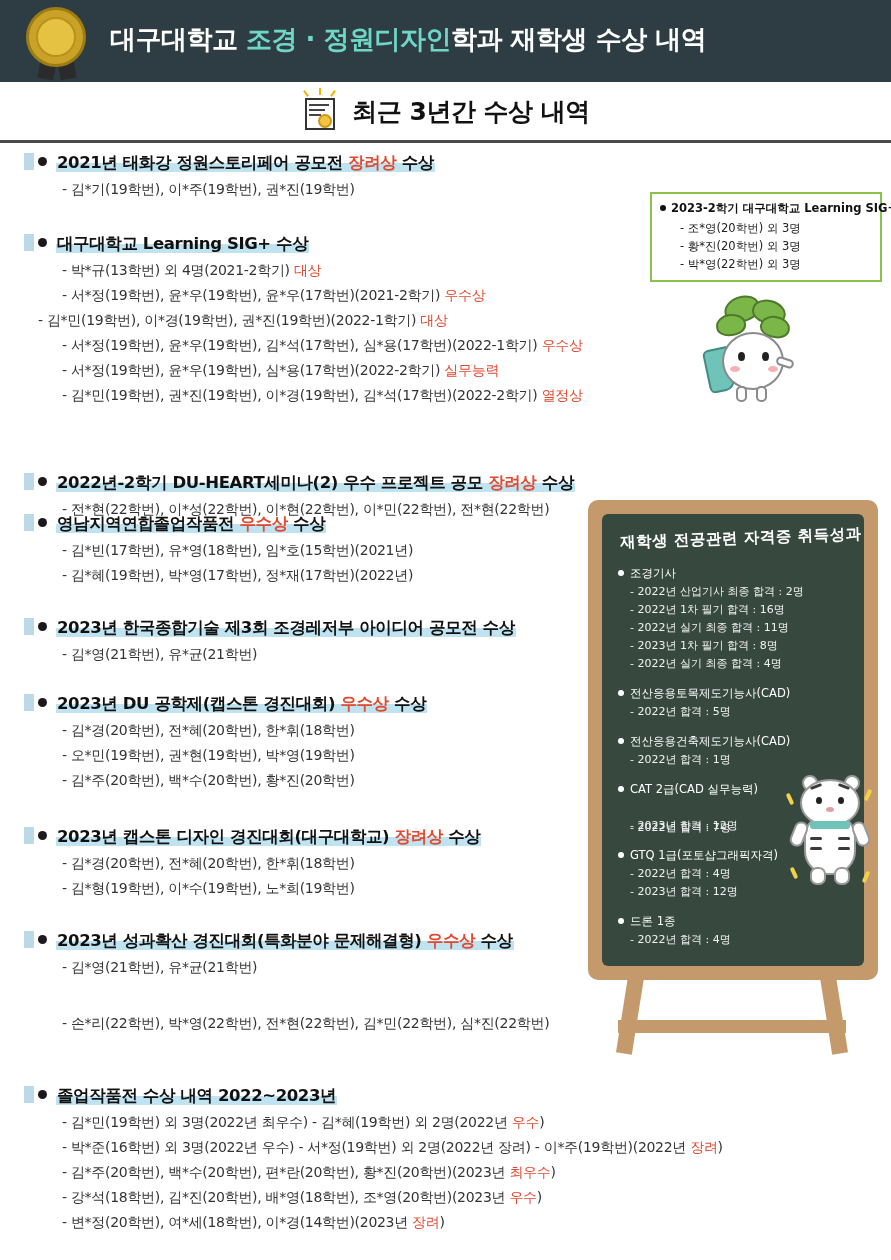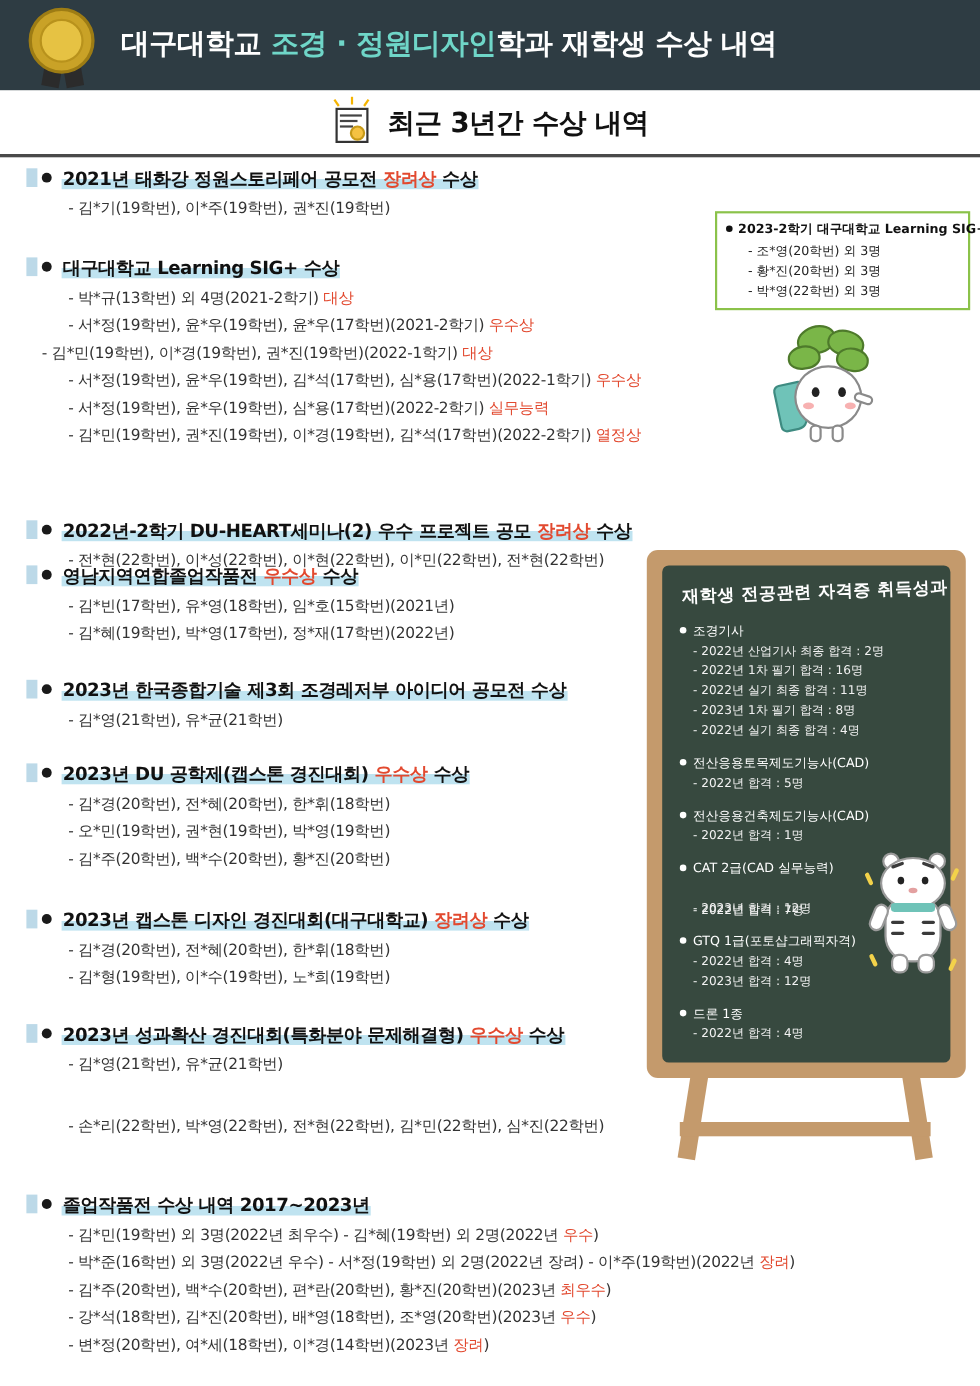--- a/index.html
+++ b/index.html
@@ -296,21 +296,21 @@
     </div>
     <div class="sub-line" style="margin-left:24px;">- 김*영(21학번), 유*균(21학번)</div>
   </div>
 
   <div class="block" style="left:38px;top:1008px;width:640px;">
     <div class="sub-line" style="margin-left:24px;">- 손*리(22학번), 박*영(22학번), 전*현(22학번), 김*민(22학번), 심*진(22학번)</div>
   </div>
 
   <div class="block" style="left:38px;top:1085px;width:840px;">
     <div class="bullet-line">
-      <span class="tab"></span><span class="dot"></span><span class="hl"><span>졸업작품전 수상 내역 2017~2023년</span></span>
+      <span class="tab"></span><span class="dot"></span><span class="hl"><span>졸업작품전 수상 내역 2022~2023년</span></span>
     </div>
     <div class="sub-line" style="margin-left:24px;">- 김*민(19학번) 외 3명(2022년 최우수)  - 김*혜(19학번) 외 2명(2022년 <span class="red">우수</span>)</div>
     <div class="sub-line" style="margin-left:24px;">- 박*준(16학번) 외 3명(2022년 우수)  - 서*정(19학번) 외 2명(2022년 장려) - 이*주(19학번)(2022년 <span class="red">장려</span>)</div>
     <div class="sub-line" style="margin-left:24px;">- 김*주(20학번), 백*수(20학번), 편*란(20학번), 황*진(20학번)(2023년 <span class="red">최우수</span>)</div>
     <div class="sub-line" style="margin-left:24px;">- 강*석(18학번), 김*진(20학번), 배*영(18학번), 조*영(20학번)(2023년 <span class="red">우수</span>)</div>
     <div class="sub-line" style="margin-left:24px;">- 변*정(20학번), 여*세(18학번), 이*경(14학번)(2023년 <span class="red">장려</span>)</div>
   </div>
 
   <div class="board-wrap">
     <div class="leg-l"></div>

